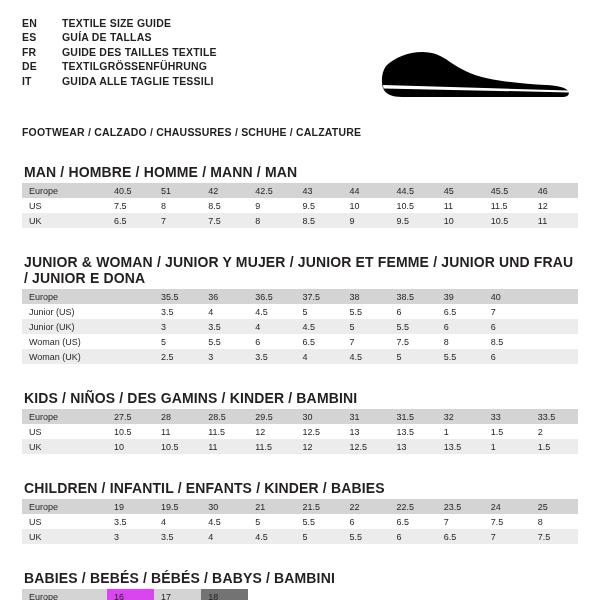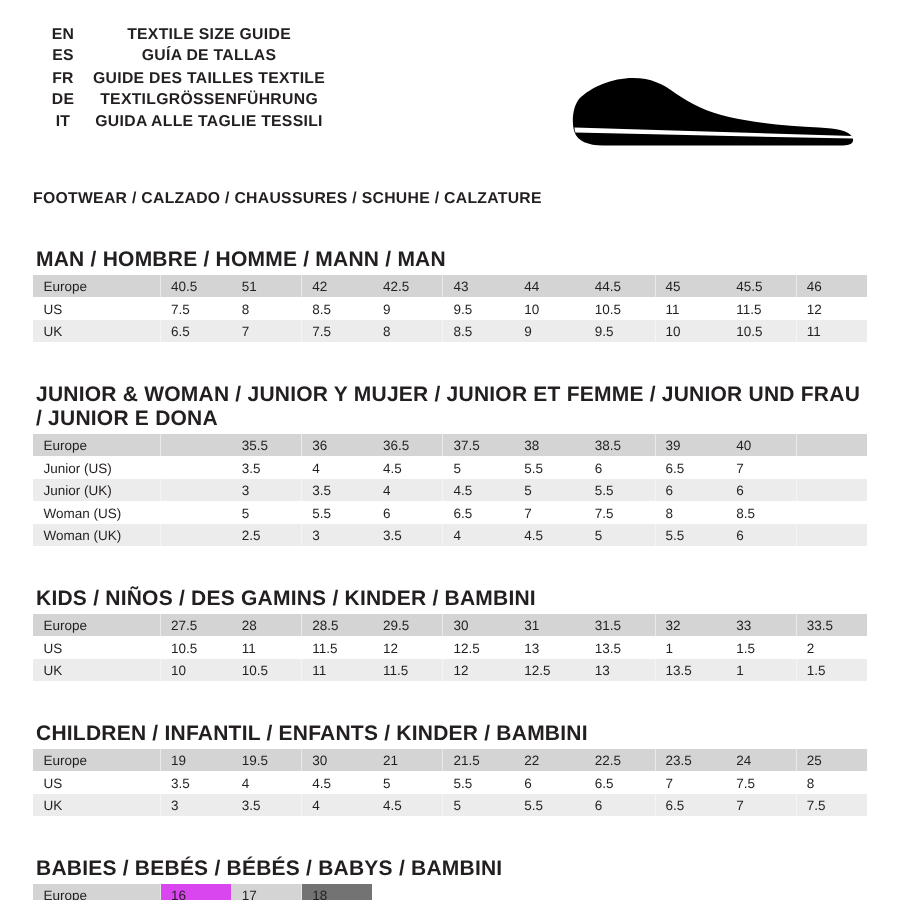--- a/index.html
+++ b/index.html
@@ -20,21 +20,20 @@
     width: 600px;
     height: 600px;
     box-sizing: border-box;
     padding: 16px 22px 0 22px;
   }
 
   
   .header {
     position: relative;
     height: 96px;
-    text-align: center;
   }
   .lang-table {
     border-collapse: collapse;
     font-size: 10.5px;
     line-height: 14.4px;
   }
   .lang-table td {
     padding: 0;
     vertical-align: top;
     white-space: nowrap;
@@ -311,21 +310,21 @@
           <td>13</td>
           <td>13.5</td>
           <td>1</td>
           <td>1.5</td>
         </tr>
       </tbody>
     </table>
   </div>
 
   <div class="group">
-    <div class="group-title">CHILDREN / INFANTIL / ENFANTS / KINDER / BAMBINI</div>
+    <div class="group-title">CHILDREN / INFANTIL / ENFANTS / KINDER / BABIES</div>
     <table class="sizes">
       <tbody>
         <tr class="head">
           <td class="rowlabel">Europe</td>
           <td>19</td>
           <td>19.5</td>
           <td>30</td>
           <td>21</td>
           <td>21.5</td>
           <td>22</td>

